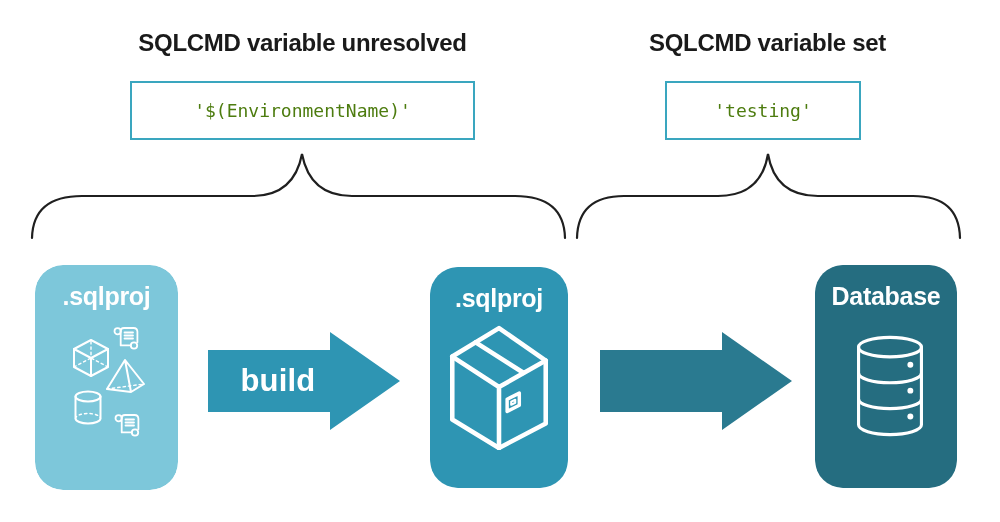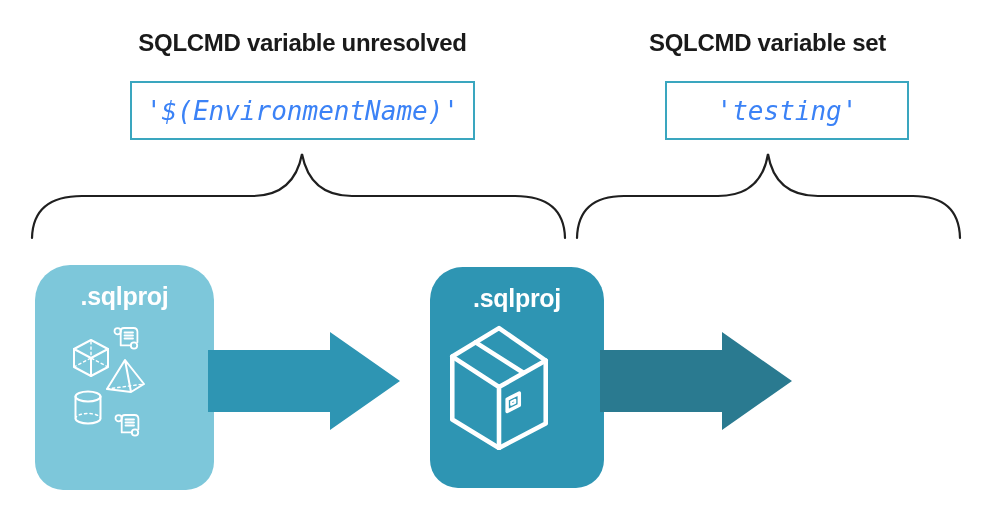--- a/index.html
+++ b/index.html
@@ -13,29 +13,28 @@
     letter-spacing:-0.3px;
   }
   #heading-left{left:110px;width:385px;}
   #heading-right{left:600px;width:335px;}
   .codebox{
     position:absolute;top:81px;height:59px;border:2px solid #3aa6bf;
     background:#ffffff;display:flex;align-items:center;justify-content:center;
     box-sizing:border-box;
   }
   #codebox-left{left:130px;width:345px;}
-  #codebox-right{left:665px;width:244px;}
+  #codebox-right{left:665px;width:196px;}
   .codetext{
-    font-family:"DejaVu Sans Mono",monospace;font-size:26px;color:#3b82f6;
+    font-family:"DejaVu Sans Mono",monospace;font-size:18px;color:#4d7c0f;
     white-space:nowrap;
-    font-style:italic;
   }
   #braces{position:absolute;left:0;top:0;width:1000px;height:260px;}
   .stage{
-    position:absolute;border-radius:28px;overflow:hidden;padding-left:36px;
+    position:absolute;border-radius:28px;overflow:hidden;
   }
   #stage-sqlproj{left:35px;top:265px;width:143px;height:225px;}
   #stage-dacpac{left:430px;top:267px;width:138px;height:221px;}
   #stage-database{left:815px;top:265px;width:142px;height:223px;}
   .stage-title{
     position:absolute;top:17px;left:0;width:100%;text-align:center;
     font-size:25px;font-weight:bold;color:#ffffff;letter-spacing:-0.3px;
   }
   .stage-iconsvg{position:absolute;}
   .arrow-svg{position:absolute;top:332px;width:193px;height:98px;}
@@ -108,33 +107,49 @@
         <path d="M8.7,6 V20.4 H18.8"></path>
         <circle cx="22" cy="20.5" r="3.2"></circle>
         <path d="M12.5,7.5 H21 M12.5,10.5 H21 M12.5,13.5 H21"></path>
       </g>
     </svg>
   </div>
 
   <svg class="arrow-svg" id="arrow-build" viewBox="0 0 193 98">
     <polygon points="0,18 122,18 122,0 192,49 122,98 122,80 0,80" fill="#2e95b3"></polygon>
   </svg>
+  <div class="arrow-label" id="label-build">build</div>
 
   <div class="stage" id="stage-dacpac">
     <svg class="stage-bg" viewBox="0 0 138 221" preserveAspectRatio="none">
       <rect x="0" y="0" width="138" height="221" rx="26" fill="#2e95b3"></rect>
     </svg>
     <div class="stage-title">.sqlproj</div>
     <svg class="stage-iconsvg" style="left:18px;top:55px;width:102px;height:128px" viewBox="0 0 100 126" fill="none" stroke="#ffffff" stroke-width="4.5" stroke-linecap="round" stroke-linejoin="round">
       <path d="M50,6 L96,38 L96,100 L50,124 L4,96 L4,34 Z"></path>
       <path d="M4,34 L50,64 L96,38 M50,64 V124"></path>
       <path d="M27,20 L74,50"></path>
       <path d="M58,76 L70,70 L70,82 L58,88 Z" stroke-width="3.4"></path>
       <path d="M62,78.5 L66,76.5 L66,79.5 L62,81.5 Z" stroke-width="2"></path>
     </svg>
   </div>
 
   <svg class="arrow-svg" id="arrow-deploy" viewBox="0 0 193 98">
     <polygon points="0,18 122,18 122,0 192,49 122,98 122,80 0,80" fill="#2a7a90"></polygon>
   </svg>
 
+  <div class="stage" id="stage-database">
+    <svg class="stage-bg" viewBox="0 0 142 223" preserveAspectRatio="none">
+      <rect x="0" y="0" width="142" height="223" rx="26" fill="#256d80"></rect>
+    </svg>
+    <div class="stage-title">Database</div>
+    <svg class="stage-iconsvg" style="left:38px;top:70px;width:74px;height:102px" viewBox="0 0 80 110" fill="none" stroke="#ffffff" stroke-width="3.4" stroke-linecap="round">
+      <ellipse cx="40" cy="13" rx="34" ry="10.5"></ellipse>
+      <path d="M6,13 V97 A34 10.5 0 0 0 74,97 V13"></path>
+      <path d="M6,41 A34 10.5 0 0 0 74,41"></path>
+      <path d="M6,69 A34 10.5 0 0 0 74,69"></path>
+      <circle cx="62" cy="32" r="3.2" fill="#ffffff" stroke="none"></circle>
+      <circle cx="62" cy="60" r="3.2" fill="#ffffff" stroke="none"></circle>
+      <circle cx="62" cy="88" r="3.2" fill="#ffffff" stroke="none"></circle>
+    </svg>
+  </div>
 
 </div>
 
 </body></html>

